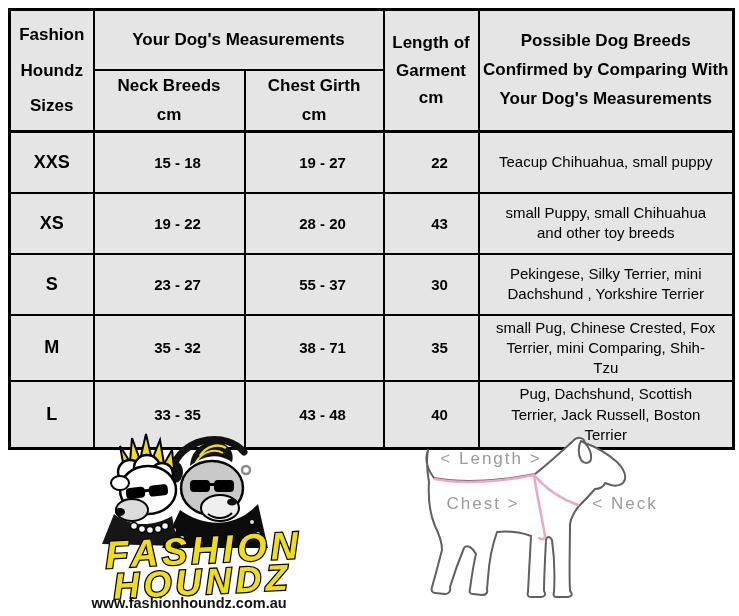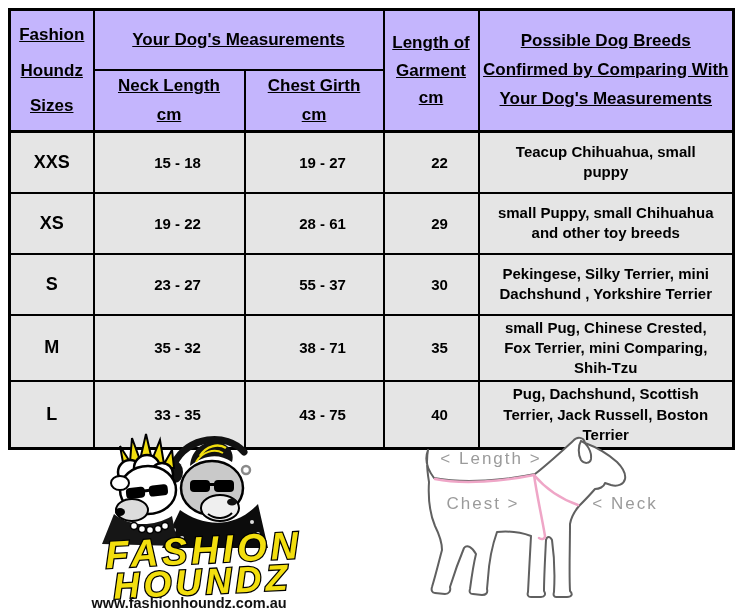--- a/index.html
+++ b/index.html
@@ -11,34 +11,34 @@
   table.size-table{
     position:absolute;left:8px;top:8px;width:724px;
     border-collapse:collapse;table-layout:fixed;
     border:3px solid #000;
   }
   .size-table th,.size-table td{
     border:2px solid #000;text-align:center;vertical-align:middle;
     padding:0 2px;overflow:hidden;
   }
   .size-table thead th{
-    background:#c4b5fd;font-weight:bold;font-size:17px;text-decoration:underline;
+    background:#e5e5e5;font-weight:bold;font-size:17px;
   }
   .size-table thead{border-bottom:3px solid #000;}
   .th-sizes{line-height:2.1;}
   .th-group{line-height:1.2;margin-left:10px;}
   .th-sub{line-height:1.75;}
   .th-garment{line-height:1.62;margin-left:46px;}
   .th-breeds{line-height:1.7;padding:0 8px;}
   tr.hrow1{height:60px;}
   tr.hrow2{height:57px;}
   tr.drow{height:61px;background:#e5e5e5;}
   td.size-cell{font-weight:bold;font-size:18px;}
   td.num-cell{font-weight:bold;font-size:15px;padding-left:19px;}
-  td.breeds-cell{font-size:15px;line-height:1.35;padding:2px 16px;font-weight:bold;}
+  td.breeds-cell{font-size:15px;line-height:1.35;padding:2px 16px;font-weight:normal;}
   
   .logo-svg{position:absolute;left:62px;top:430px;}
   .diagram-svg{position:absolute;left:398px;top:428px;}
   .logo-word{font-family:"Liberation Sans",sans-serif;}
 </style>
 </head>
 <body>
 
 <div class="stage">
 
@@ -55,62 +55,62 @@
         <th rowspan="2" class="th-sizes">Fashion Houndz Sizes</th>
         <th colspan="2" class="th-group">Your Dog's Measurements</th>
         <th rowspan="2" class="th-garment">
           <div>Length of Garment</div>
           <div>cm</div>
         </th>
         <th rowspan="2" class="th-breeds">Possible Dog Breeds Confirmed by Comparing With Your Dog's Measurements</th>
       </tr>
       <tr class="hrow2">
         <th class="th-sub">
-          <div>Neck Length</div>
+          <div>Neck Breeds</div>
           <div>cm</div>
         </th>
         <th class="th-sub">
           <div>Chest Girth</div>
           <div>cm</div>
         </th>
       </tr>
     </thead>
     <tbody>
       <tr class="drow">
         <td class="size-cell">XXS</td>
         <td class="num-cell">15 - 18</td>
         <td class="num-cell">19 - 27</td>
         <td class="num-cell">22</td>
         <td class="breeds-cell">Teacup Chihuahua, small puppy</td>
       </tr>
       <tr class="drow">
         <td class="size-cell">XS</td>
         <td class="num-cell">19 - 22</td>
-        <td class="num-cell">28 - 61</td>
-        <td class="num-cell">29</td>
+        <td class="num-cell">28 - 20</td>
+        <td class="num-cell">43</td>
         <td class="breeds-cell">small Puppy, small Chihuahua and other toy breeds</td>
       </tr>
       <tr class="drow">
         <td class="size-cell">S</td>
         <td class="num-cell">23 - 27</td>
         <td class="num-cell">55 - 37</td>
         <td class="num-cell">30</td>
         <td class="breeds-cell">Pekingese, Silky Terrier, mini Dachshund , Yorkshire Terrier</td>
       </tr>
       <tr class="drow">
         <td class="size-cell">M</td>
         <td class="num-cell">35 - 32</td>
         <td class="num-cell">38 - 71</td>
         <td class="num-cell">35</td>
         <td class="breeds-cell">small Pug, Chinese Crested, Fox Terrier, mini Comparing, Shih-Tzu</td>
       </tr>
       <tr class="drow">
         <td class="size-cell">L</td>
         <td class="num-cell">33 - 35</td>
-        <td class="num-cell">43 - 75</td>
+        <td class="num-cell">43 - 48</td>
         <td class="num-cell">40</td>
         <td class="breeds-cell">Pug, Dachshund, Scottish Terrier, Jack Russell, Boston Terrier</td>
       </tr>
     </tbody>
   </table>
 
   <svg class="logo-svg" width="300" height="182" viewBox="0 0 300 182">
 
     <g>
       <path d="M118,80 L100,118 L206,118 L196,74 C172,100 140,96 118,80 Z" fill="#0c0c0c"></path>

